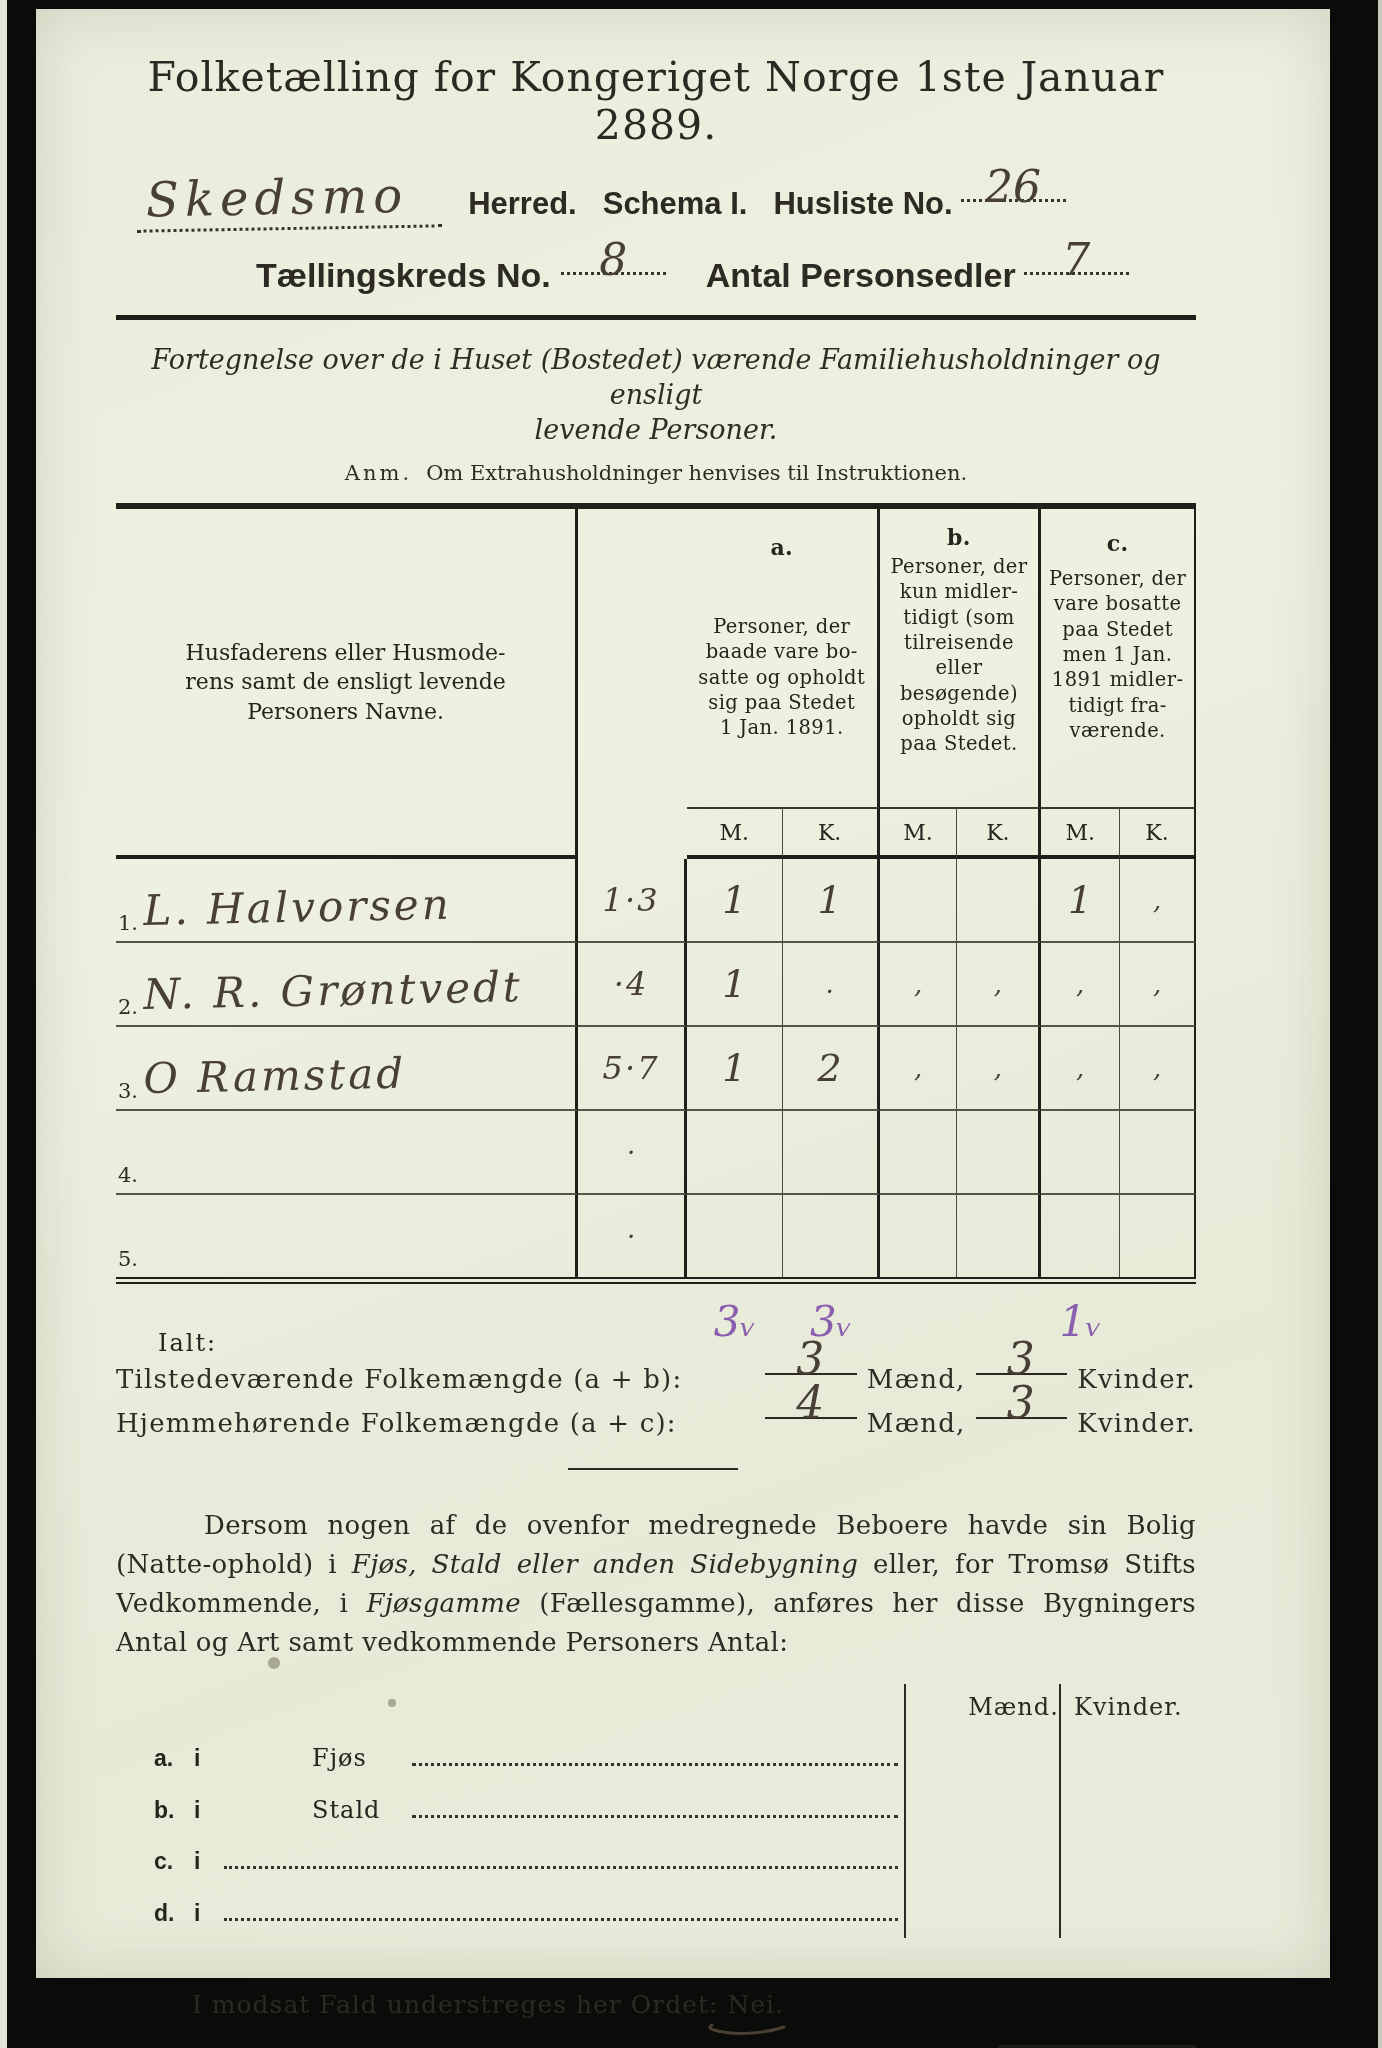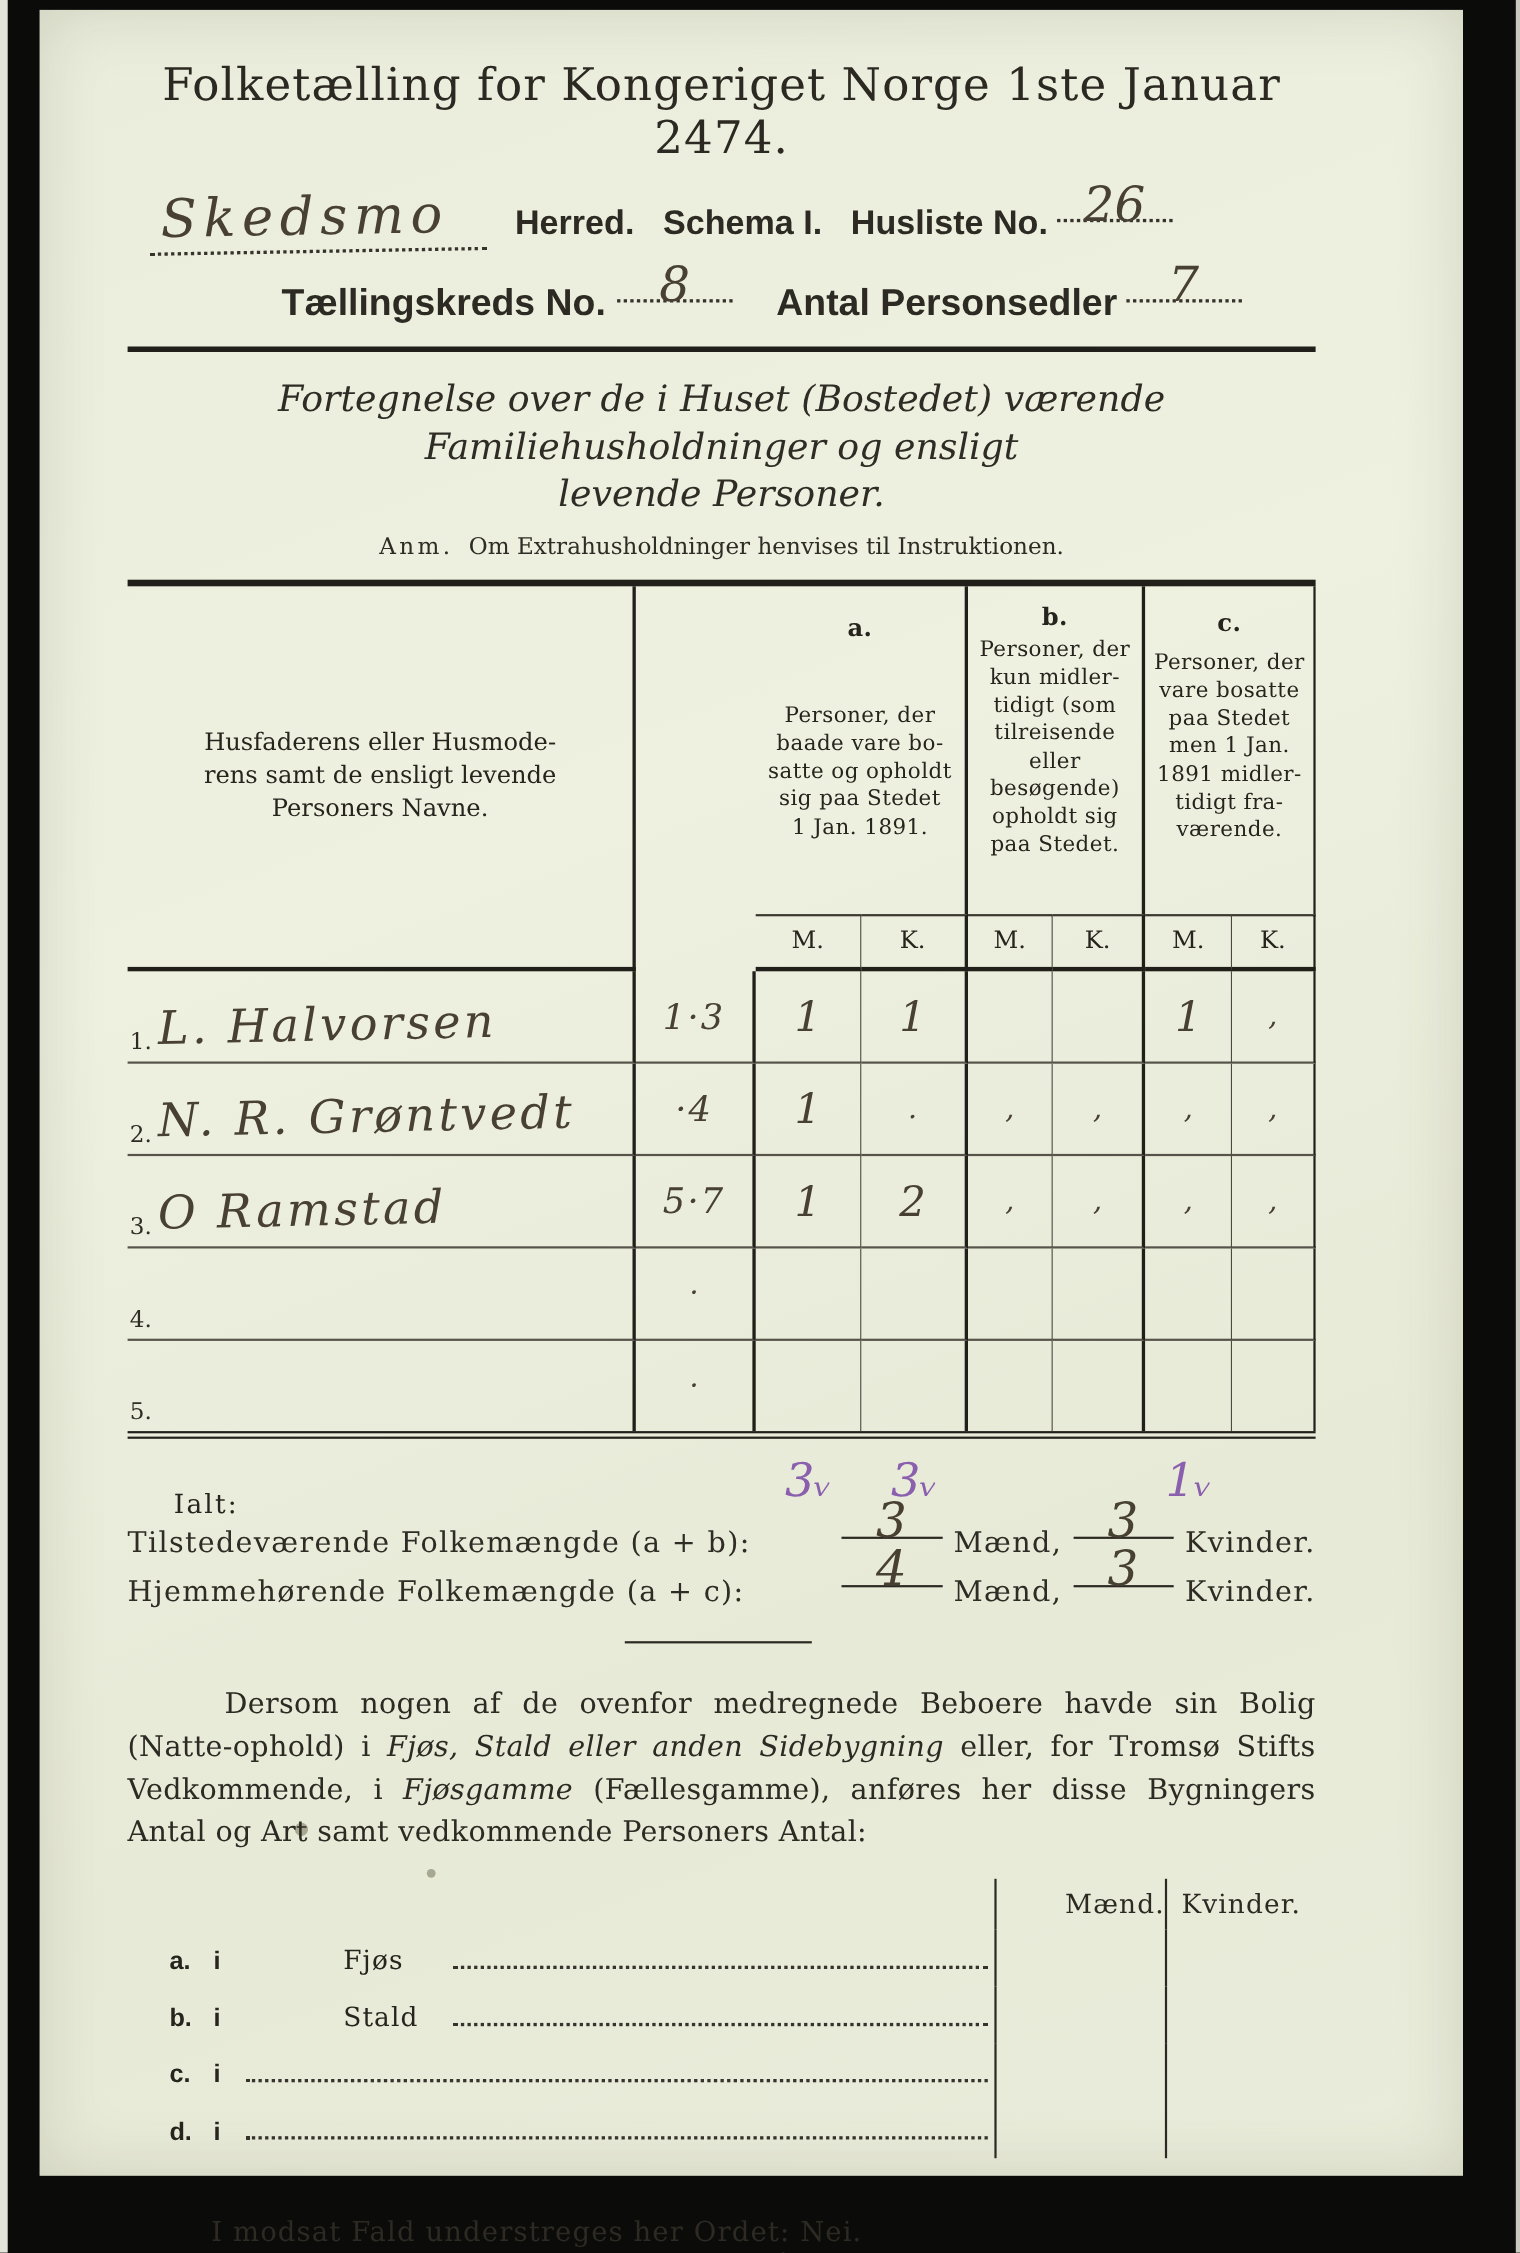--- a/index.html
+++ b/index.html
@@ -55,21 +55,21 @@
     display:inline-flex;justify-content:center;align-items:flex-end;
     border-bottom:3px dotted #35332b;
     min-width:105px;height:14px;
   }
   .dotfill .hw-no{font-size:44px;line-height:0;position:relative;top:-12px;}
   .hline3{display:flex;align-items:baseline;margin-top:26px;margin-left:140px;}
   .hline3 .gro{font-size:34px;}
   .hline3 .gap{width:40px;}
   .rule-heavy{height:5px;background:var(--line-heavy);margin-top:20px;}
   
-  .intro{margin-top:22px;text-align:center;font-style:italic;font-size:33px;line-height:1.3;color:#2e2c24;}
+  .intro{margin-top:22px;text-align:center;font-style:italic;font-size:27px;line-height:1.3;color:#2e2c24;}
   .anm{margin-top:14px;text-align:center;font-size:21px;color:#2e2c24;}
   .anm .anm-label{letter-spacing:3px;margin-right:14px;}
   
   .ctable{
     margin-top:18px;
     display:grid;
     grid-template-columns:463fr 109fr 96fr 97fr 78fr 84fr 79fr 76fr;
     grid-template-rows:298px 52px 84px 84px 84px 84px 82px;
     border-top:6px solid var(--line-heavy);
     border-bottom:7px double var(--line-heavy);
@@ -142,21 +142,21 @@
 
 <div class="edge-left"></div>
 <div class="edge-right"></div>
 
 <div class="paper">
   <div class="speck" style="left:232px;top:1648px;width:12px;height:12px;"></div>
   <div class="speck" style="left:352px;top:1690px;width:8px;height:8px;"></div>
 
   <div class="content">
 
-    <div class="title">Folketælling for Kongeriget Norge 1ste Januar 2474.</div>
+    <div class="title">Folketælling for Kongeriget Norge 1ste Januar 2889.</div>
 
     <div class="hline2">
       <span class="hw muni">Skedsmo</span>
       <span class="gro">Herred.</span>
       <span class="gro">Schema I.</span>
       <span class="gro">Husliste No.</span>
       <span class="dotfill" style="margin-left:8px;">
         <span class="hw hw-no">26</span>
       </span>
     </div>

